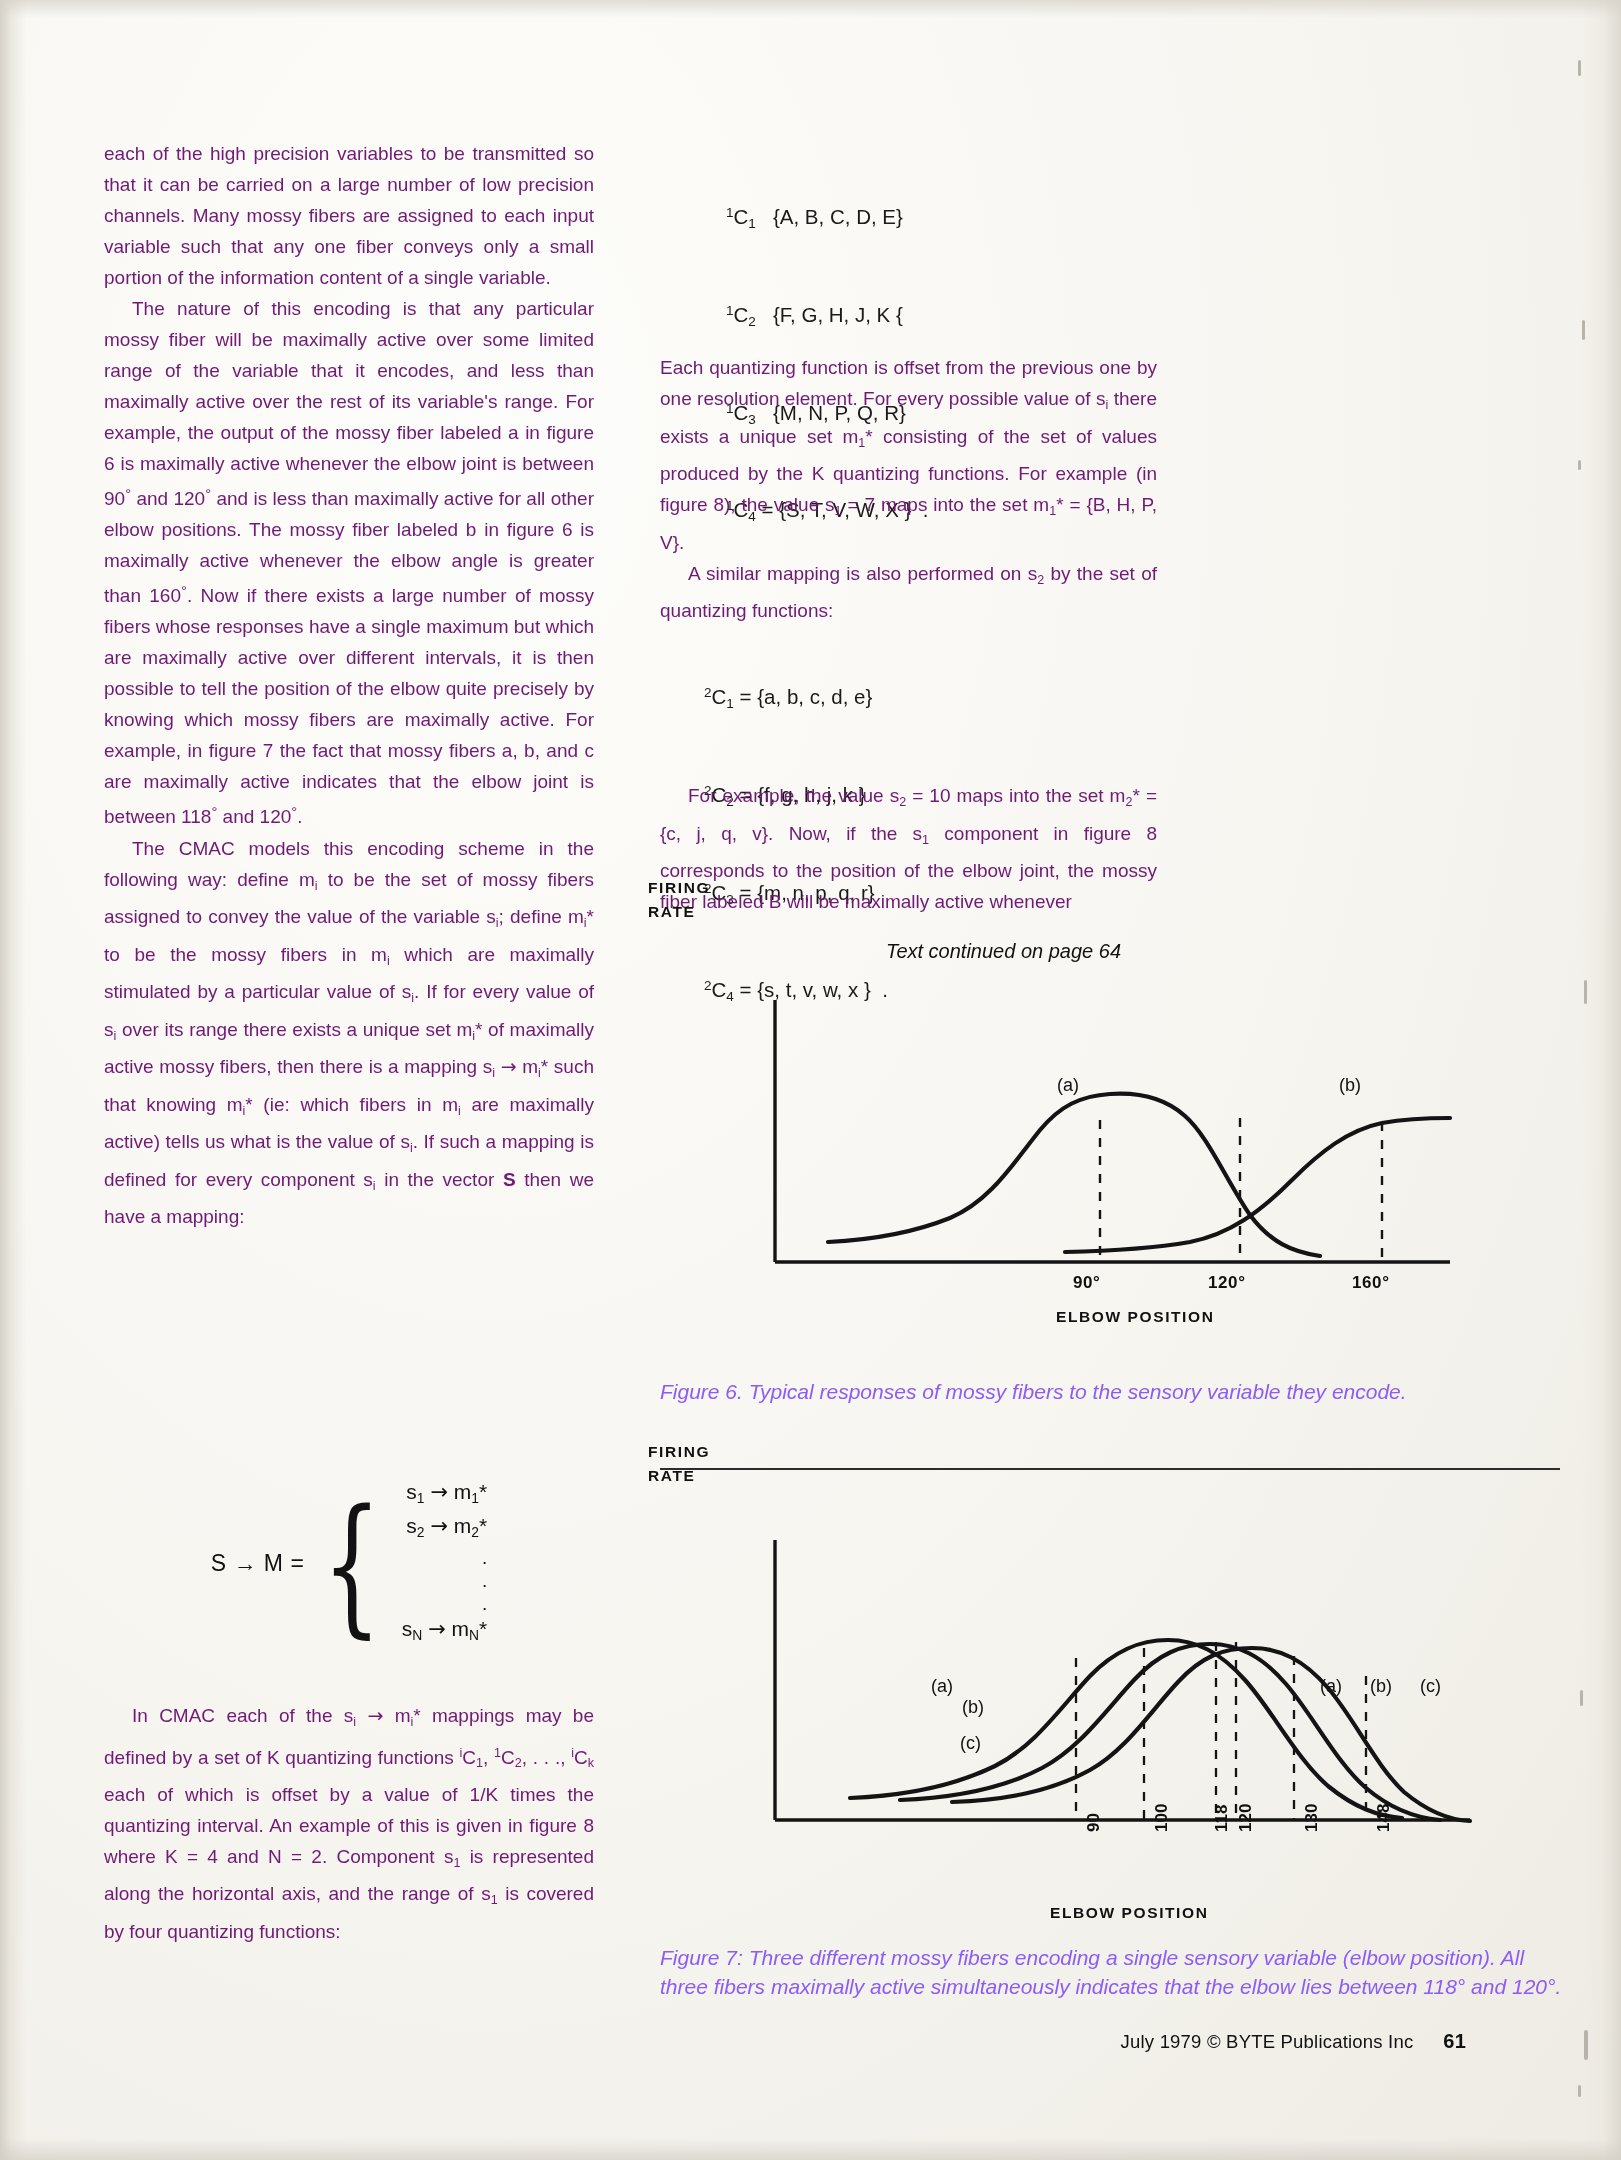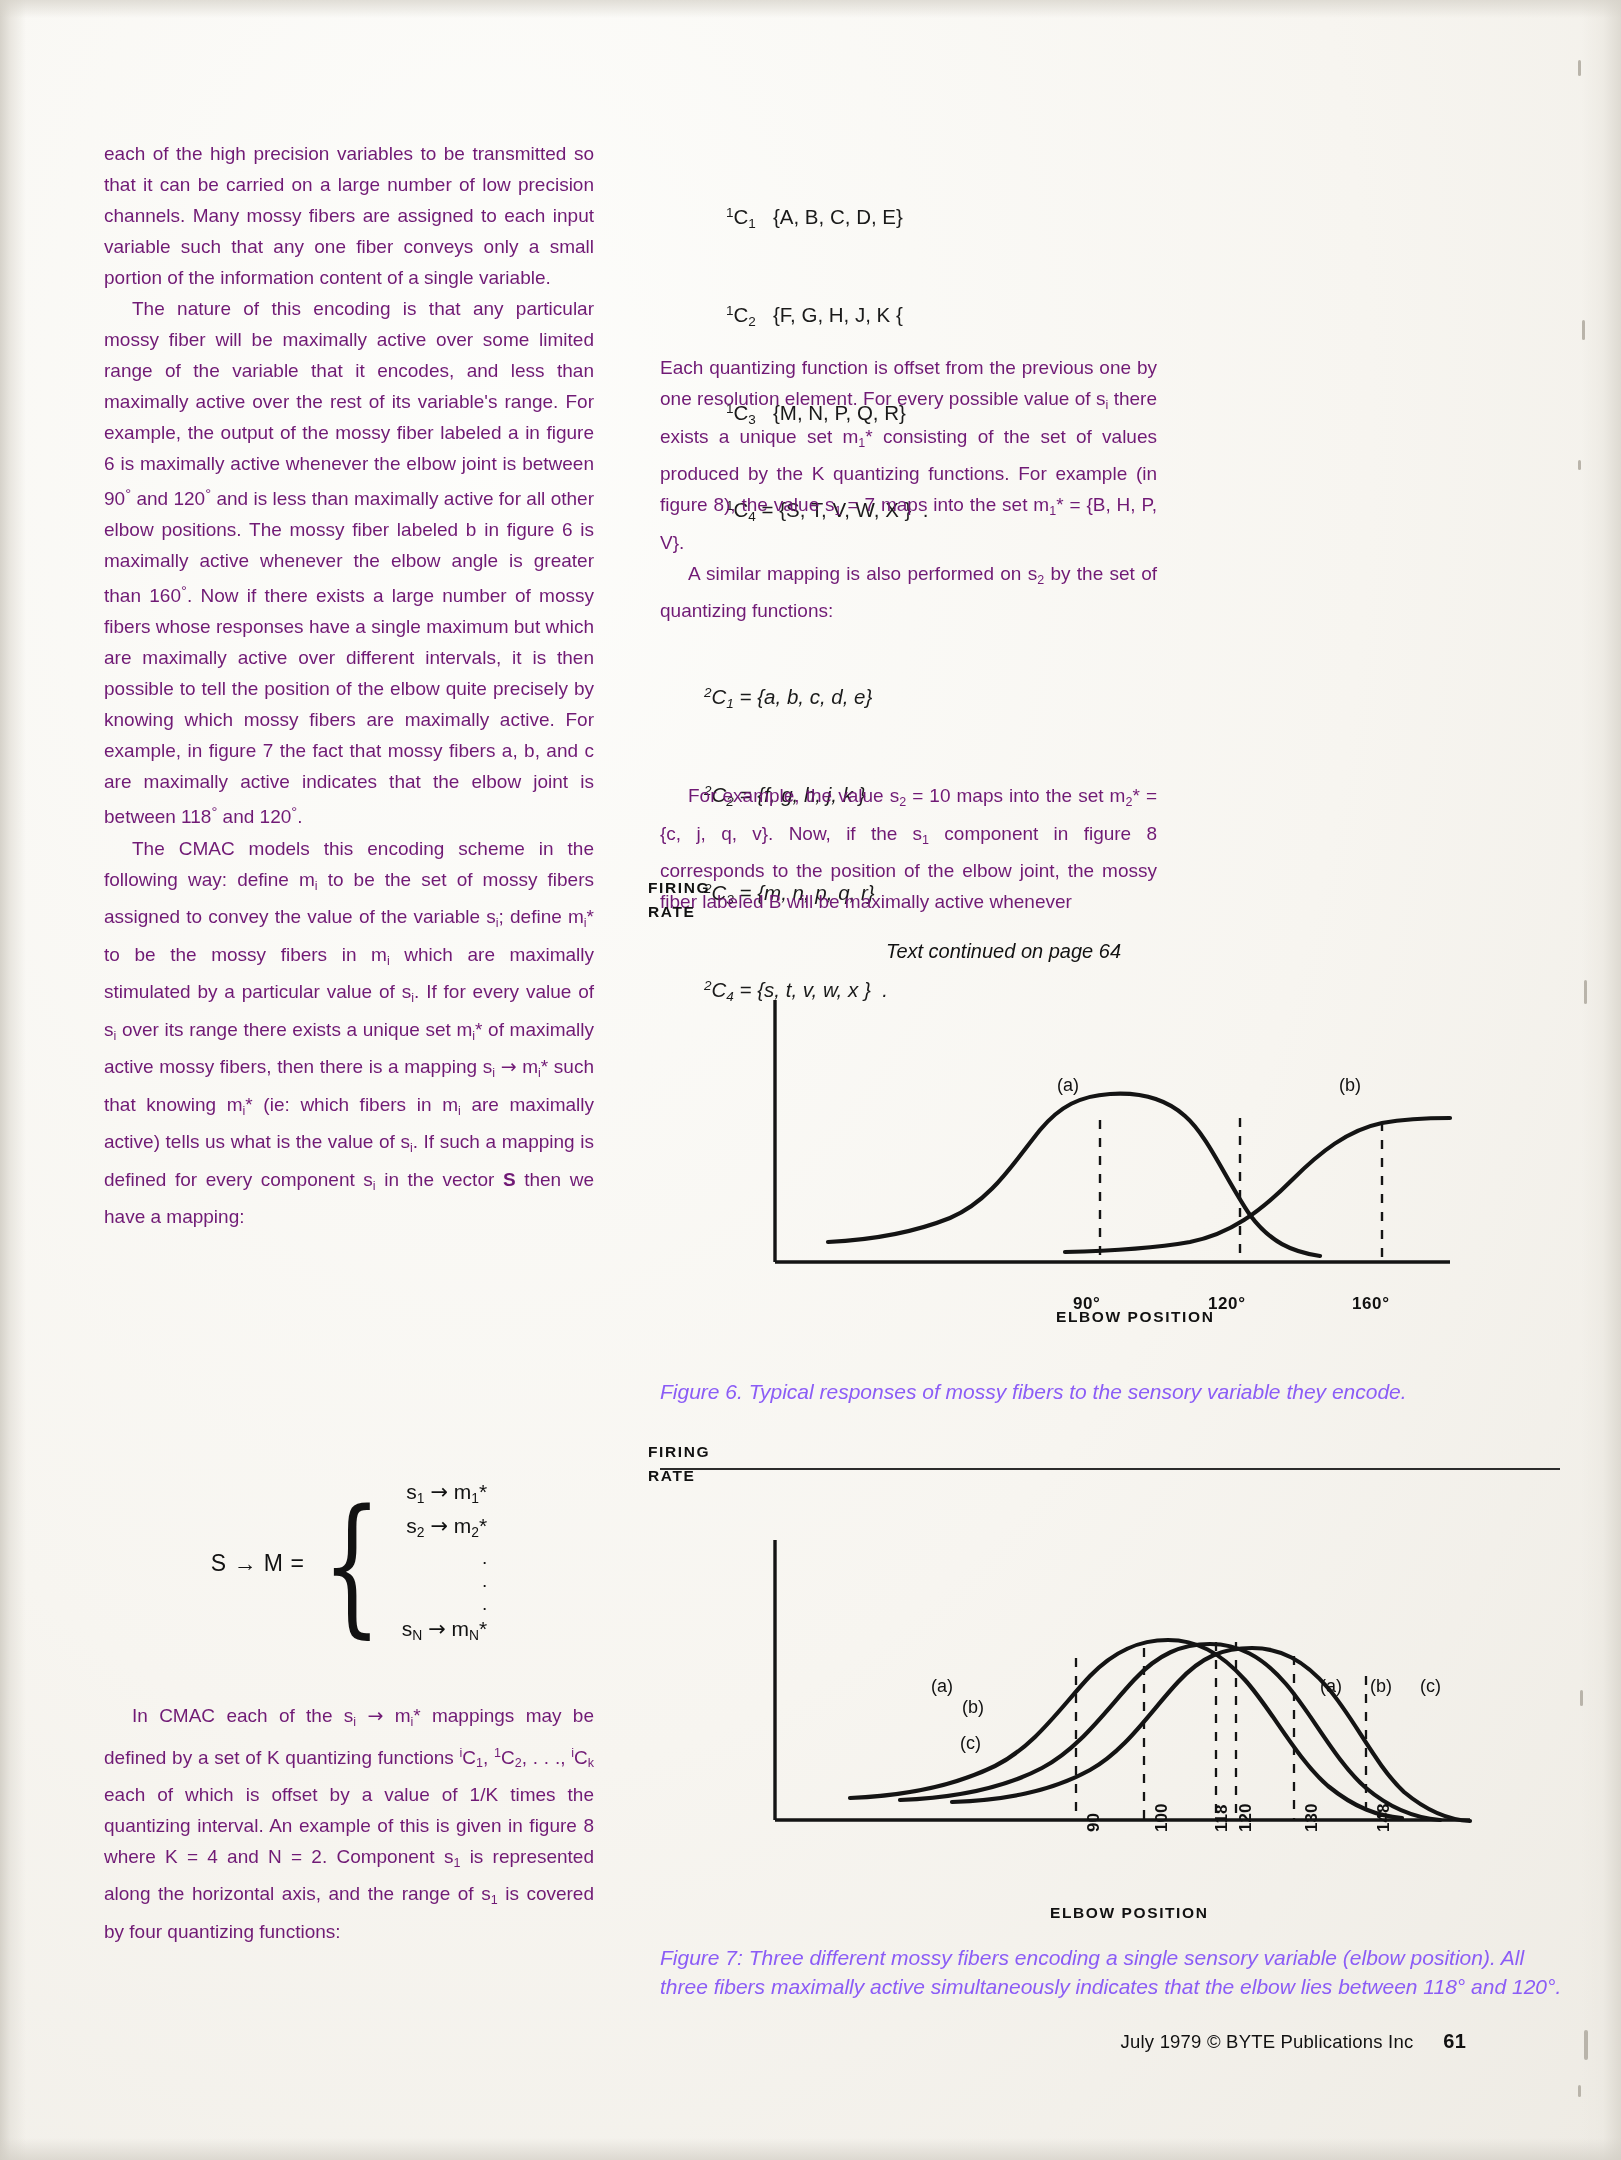--- a/index.html
+++ b/index.html
@@ -80,38 +80,38 @@
   .eqn-rows div.dot { line-height:23px; padding-left:5px; font-size:19px; }
 
   
   .setblock {
     font-size:20.5px; line-height:29px; white-space:pre;
     font-family:"Liberation Sans", sans-serif;
   }
   .setblock .ln { display:block; }
 
   .qb1 { position:absolute; left:726px; top:140px; }
-  .qb2 { position:absolute; left:704px; top:620px;font-style:italic; }
+  .qb2 { position:absolute; left:704px; top:620px; }
 
   
   .fig { position:absolute; }
   .fig-cap {
     position:absolute;
     font-style:italic; font-size:21px; line-height:28.5px;
     color:#8b5cf6; width:905px; text-align:left;
   }
   .rule {
     position:absolute; height:2px; background:#2c2c2c;
   }
   .axis-label {
     position:absolute; font-size:15.5px; letter-spacing:1.6px;
     font-weight:bold; color:#111;
   }
   .tick-label {
-    position:absolute; font-size:17px; font-weight:bold; letter-spacing:.6px; color:#111;margin-top:21px;
+    position:absolute; font-size:17px; font-weight:bold; letter-spacing:.6px; color:#111;
   }
   .tick-label-rot {
     position:absolute; font-size:17px; font-weight:bold; color:#111;
     transform:rotate(-90deg); transform-origin:left top; white-space:nowrap;
   }
   .curve-label {
     position:absolute; font-size:18px; color:#111;
   }
   .textcont {
     position:absolute; font-style:italic; font-size:20px; color:#111;

